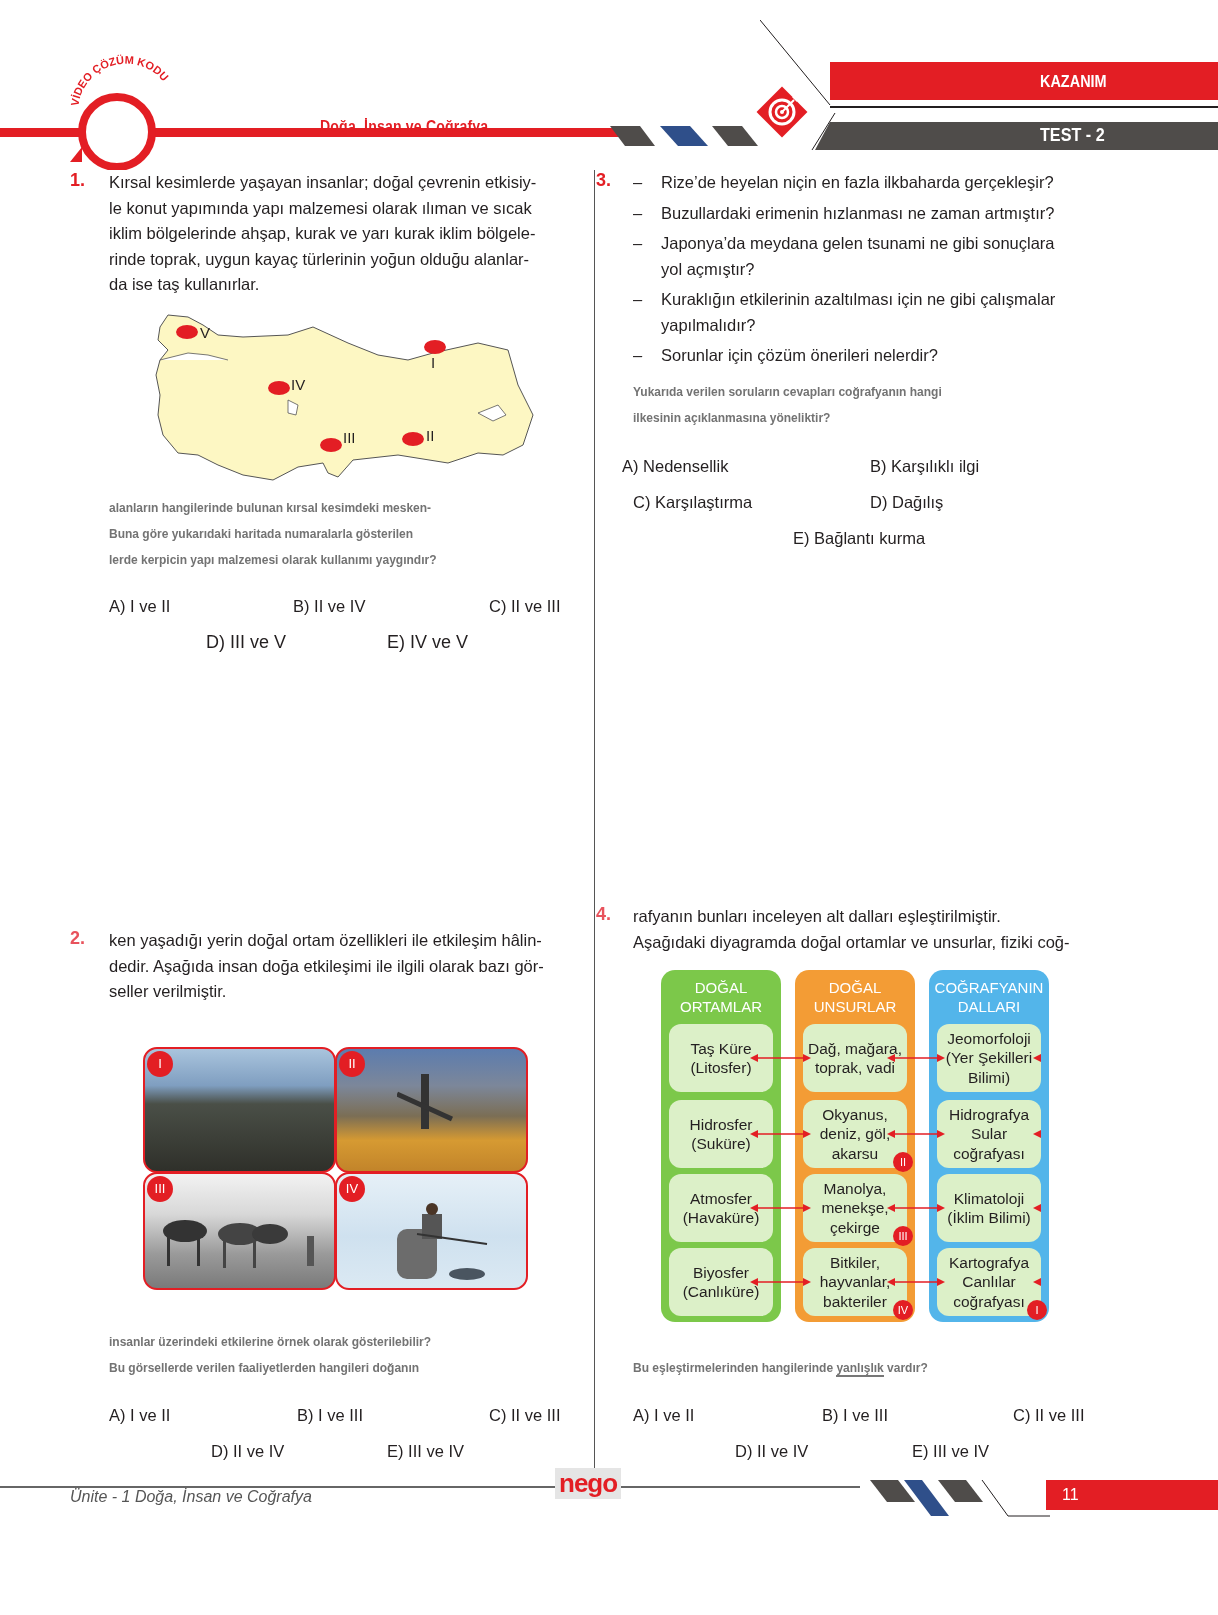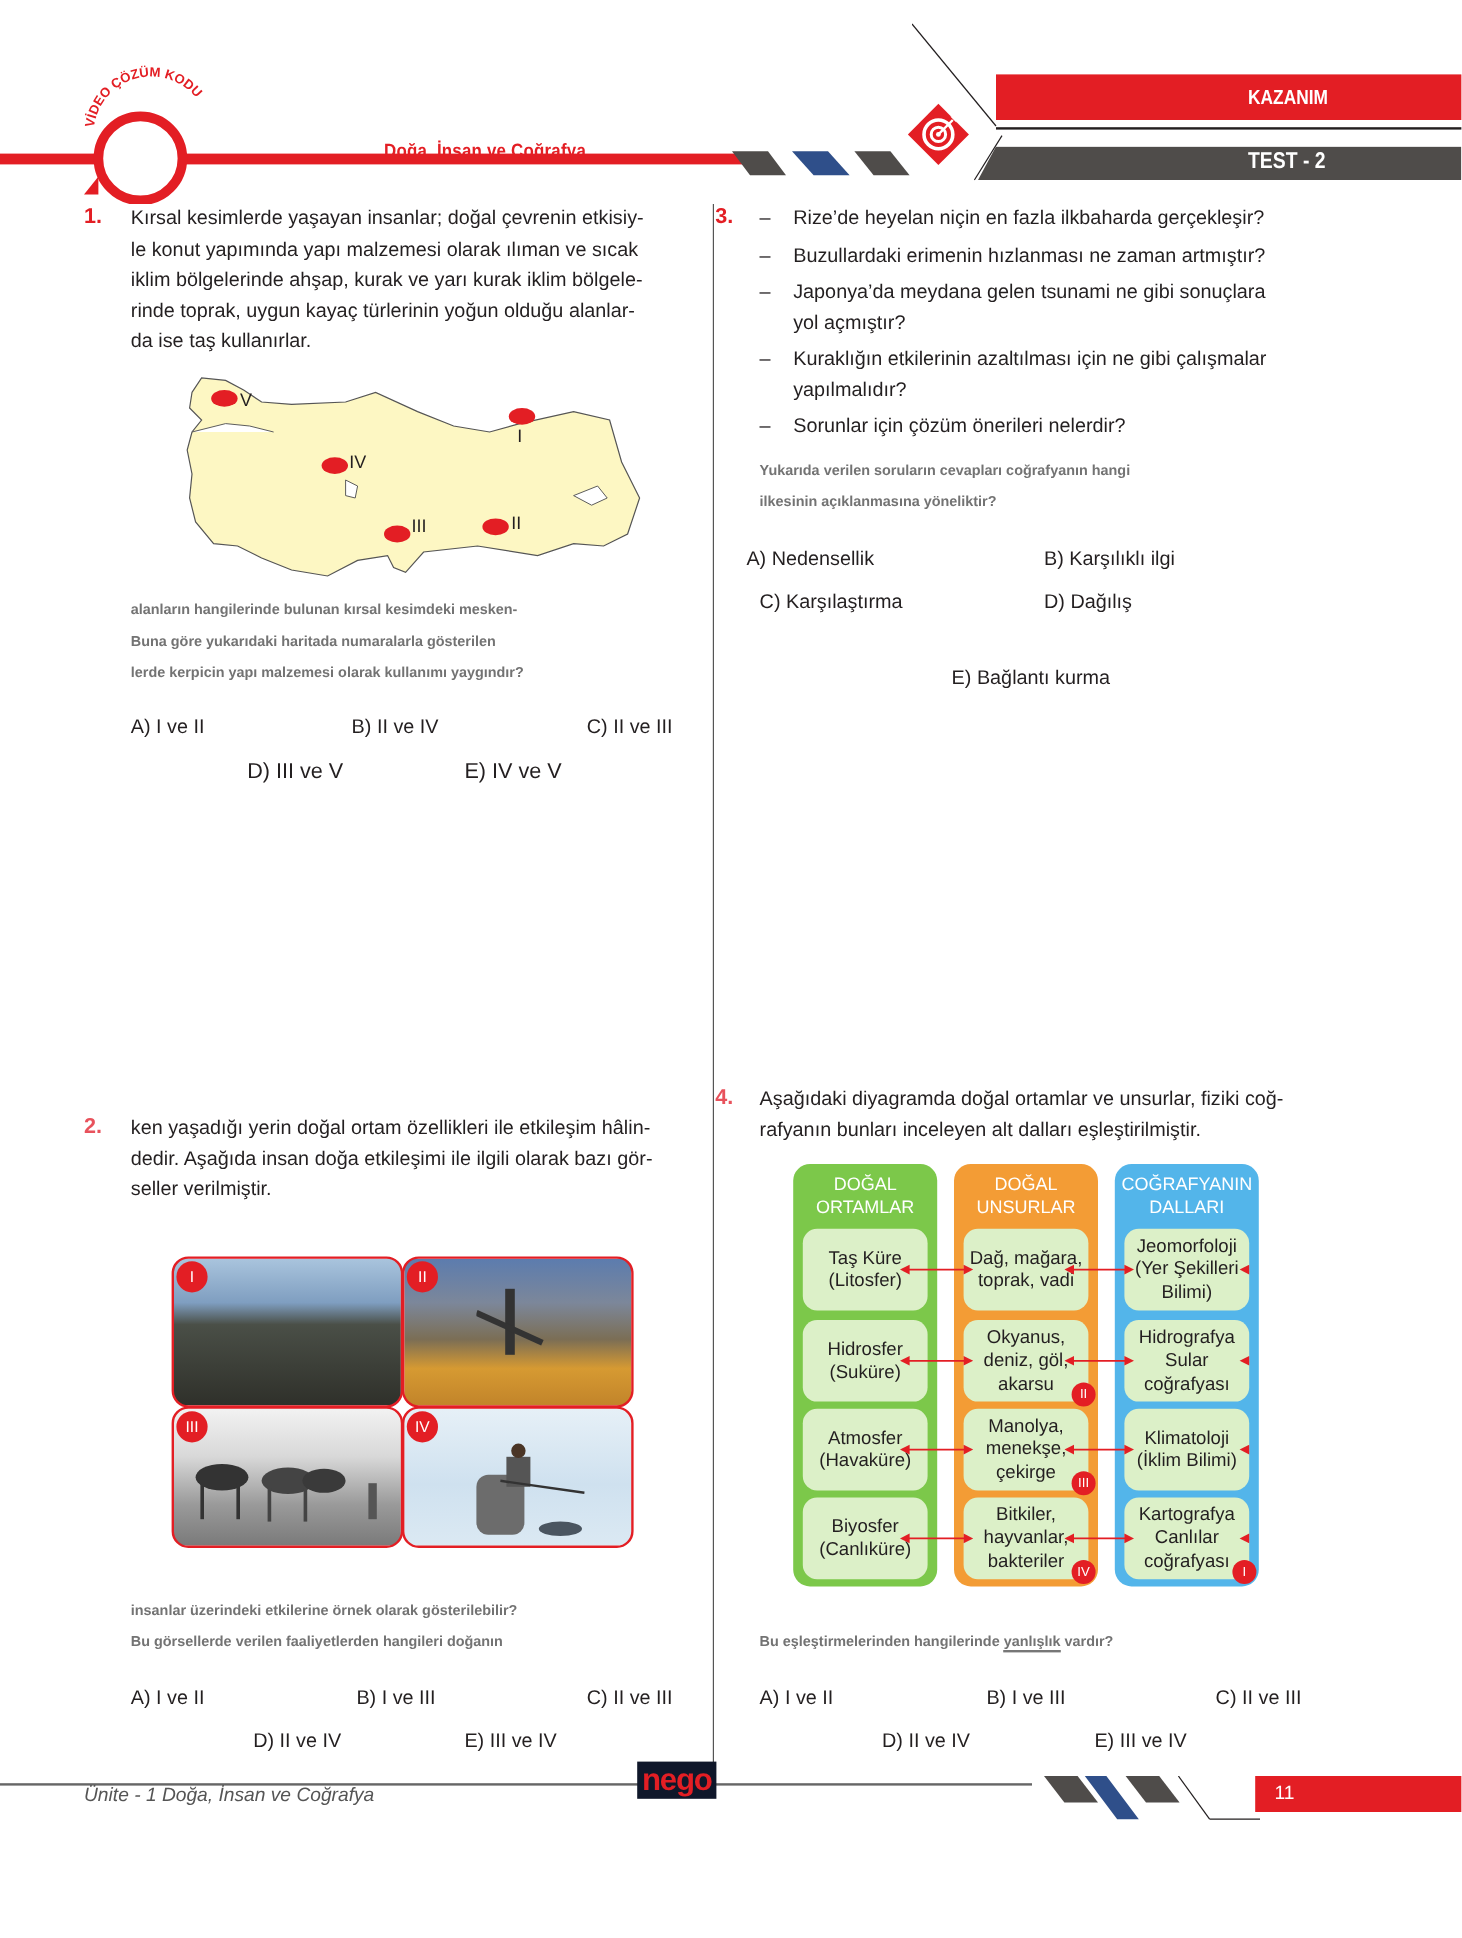--- a/index.html
+++ b/index.html
@@ -41,21 +41,21 @@
   .col { position: absolute; top: 970px; width: 120px; height: 352px; border-radius: 14px; }
   .col-title { position: absolute; top: 8px; left: 0; width: 100%; text-align: center; color: #fff; font-size: 15px; line-height: 19px; }
   .cell { position: absolute; width: 104px; left: 8px; height: 68px; background: #dcf0c8; border-radius: 12px;
           display: flex; align-items: center; justify-content: center; text-align: center; font-size: 15.5px; line-height: 19.5px; color: #231f20; }
   .num-badge { position: absolute; width: 20px; height: 20px; border-radius: 50%; background: #e31e24; color: #fff;
                font-size: 11px; text-align: center; line-height: 20px; }
 
   
   .foot-line { left: 0; top: 1486px; width: 860px; height: 1.5px; background: #666; }
   .foot-text { left: 70px; top: 1488px; font-size: 16px; font-style: italic; color: #555; }
-  .logo { left: 531px; top: 1468px; font-size: 26px; font-weight: bold; color: #e31e24; background: #0f172a; padding: 0 4px; letter-spacing: -1px; }
+  .logo { left: 555px; top: 1468px; font-size: 26px; font-weight: bold; color: #e31e24; background: #e5e5e5; padding: 0 4px; letter-spacing: -1px; }
   .page-bar { left: 1046px; top: 1480px; width: 172px; height: 30px; background: #e31e24; }
   .page-num { left: 1062px; top: 1486px; color: #fff; font-size: 16px; }
 </style>
 </head>
 <body>
 
 <div class="abs hdr-redline"></div>
 
 <svg class="abs video-badge" viewBox="0 0 130 120">
   <defs>
@@ -222,26 +222,26 @@
     </div>
 </div>
 <div class="abs qbold" style="left:633px;top:379px;width:470px;">
   <div>Yukarıda verilen soruların cevapları coğrafyanın hangi</div>
   <div>ilkesinin açıklanmasına yöneliktir?</div>
 </div>
 <div class="abs opt" style="left:622px;top:457px;">A) Nedensellik</div>
 <div class="abs opt" style="left:870px;top:457px;">B) Karşılıklı ilgi</div>
 <div class="abs opt" style="left:633px;top:493px;">C) Karşılaştırma</div>
 <div class="abs opt" style="left:870px;top:493px;">D) Dağılış</div>
-<div class="abs opt" style="left:793px;top:556px;text-align:right;">E) Bağlantı kurma</div>
+<div class="abs opt" style="left:793px;top:529px;text-align:right;">E) Bağlantı kurma</div>
 
 <div class="abs qnum" style="left:596px;top:904px;">4.</div>
 <div class="abs qtext" style="left:633px;top:904px;width:470px;">
+  <div>rafyanın bunları inceleyen alt dalları eşleştirilmiştir.</div>
   <div>Aşağıdaki diyagramda doğal ortamlar ve unsurlar, fiziki coğ-</div>
-  <div>rafyanın bunları inceleyen alt dalları eşleştirilmiştir.</div>
 </div>
 
 <div id="diagram">
     <div class="col" style="left: 661px; background: rgb(124, 200, 74);">
       <div class="col-title">
         <div>DOĞAL</div>
         <div>ORTAMLAR</div>
       </div>
       <div class="cell" style="top: 54px;">
         <div>

